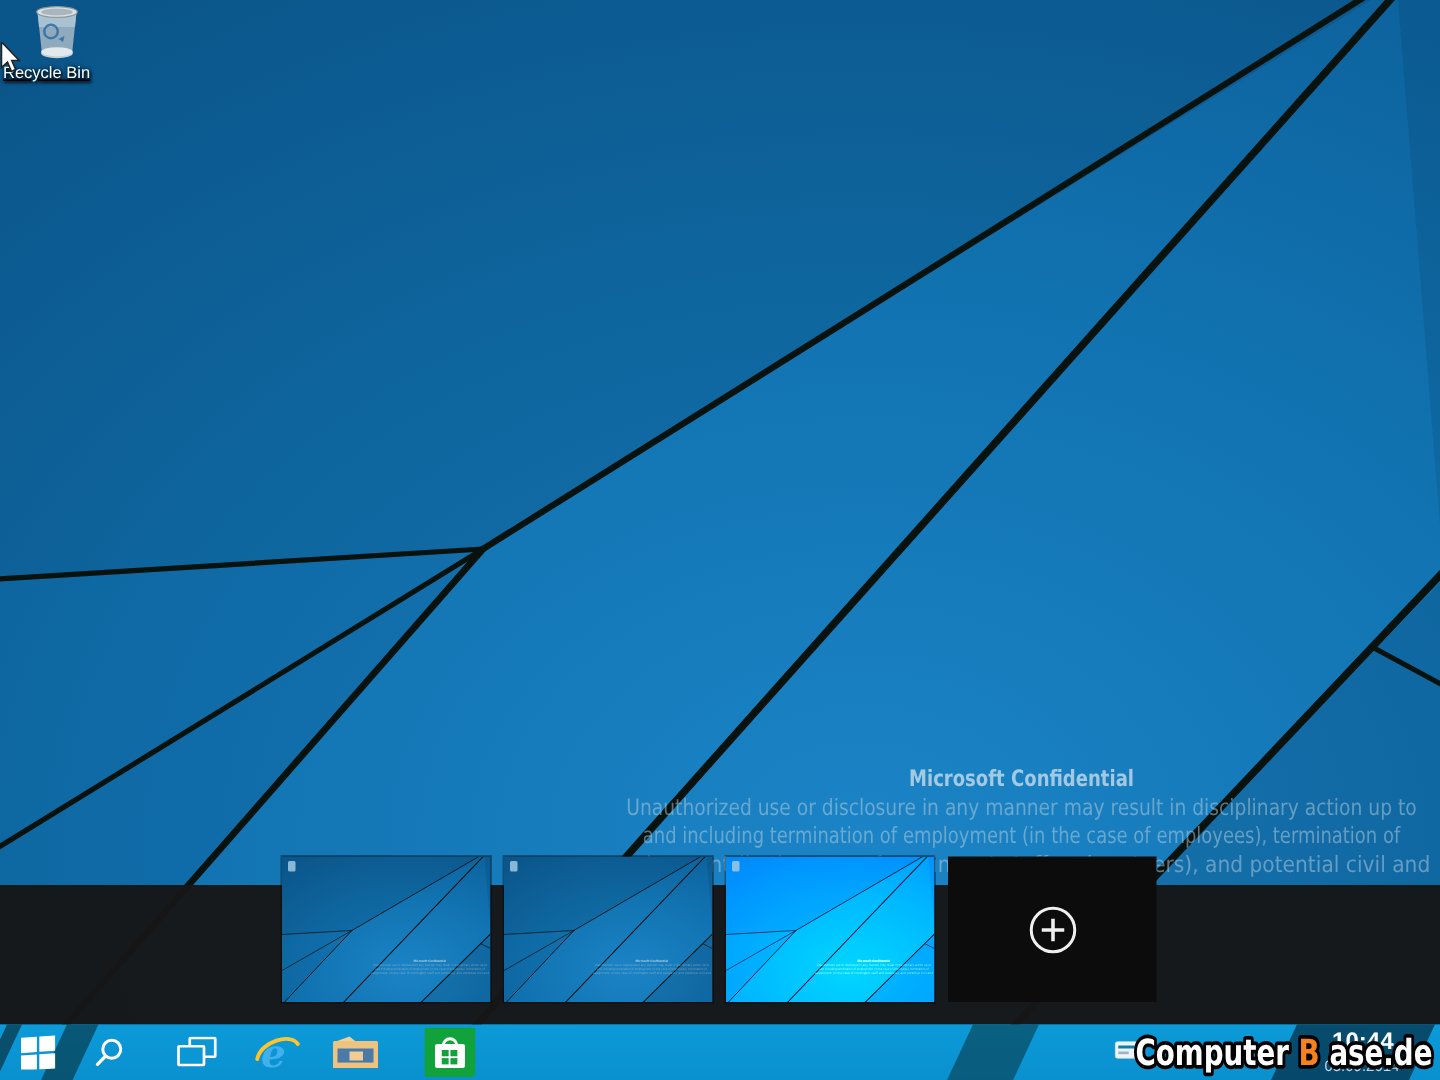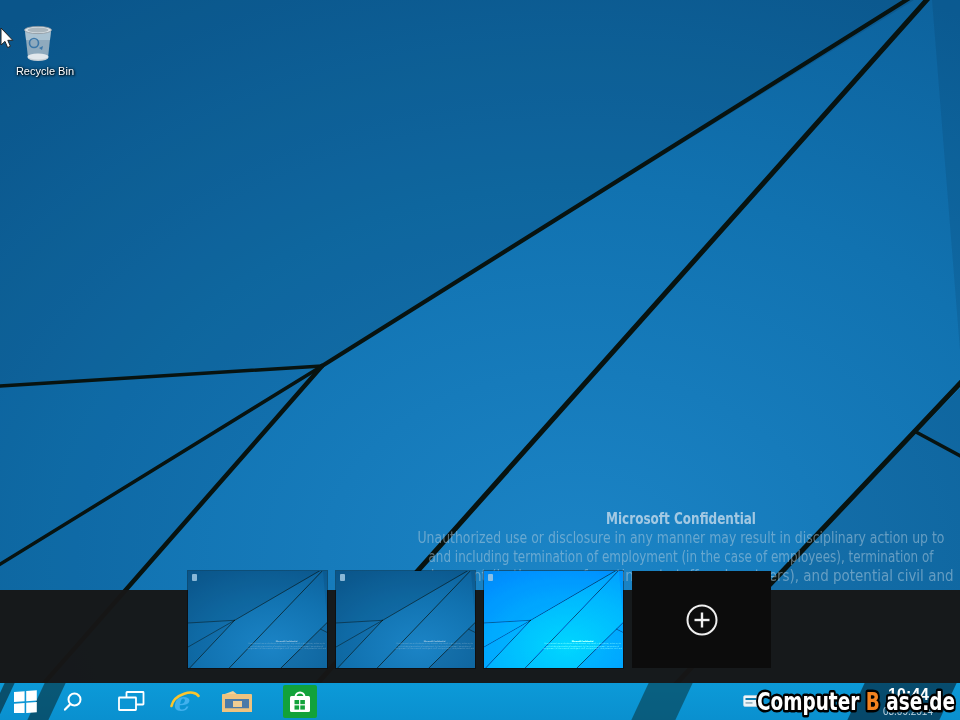--- a/index.html
+++ b/index.html
@@ -5,21 +5,21 @@
   html,body{margin:0;padding:0;background:#000;}
   #screen{position:relative;width:960px;height:720px;overflow:hidden;
           font-family:"Liberation Sans",sans-serif;background:#0d639e;}
 
   
   .wallpaper{position:absolute;left:0;top:0;width:960px;height:720px;display:block;}
   .wm-title{font:700 15px "DejaVu Sans",sans-serif;fill:rgba(216,229,240,0.72);}
   .wm-line {font:400 15px "DejaVu Sans",sans-serif;fill:rgba(183,207,224,0.50);}
 
   
-  .desktop-icon{position:absolute;left:2px;top:22px;width:72px;text-align:right;cursor:default;}
+  .desktop-icon{position:absolute;left:2px;top:0;width:72px;text-align:left;cursor:default;text-decoration:underline;}
   .desktop-icon .label{display:block;margin-top:1px;font-size:11px;color:#fff;
        text-shadow:1px 1px 2px #000,0 0 3px #000;}
   .cursor{position:absolute;left:0px;top:28px;z-index:40;}
 
   
   .taskview-bar{position:absolute;left:0;top:590px;width:960px;height:93px;
        background:rgba(23,23,23,0.97);z-index:10;}
   .thumb{position:absolute;top:571px;width:139px;height:97px;background:#10314b;
        z-index:11;box-shadow:0 0 0 1px rgba(0,0,0,0.35);}
   .thumb svg{display:block;width:139px;height:97px;}

